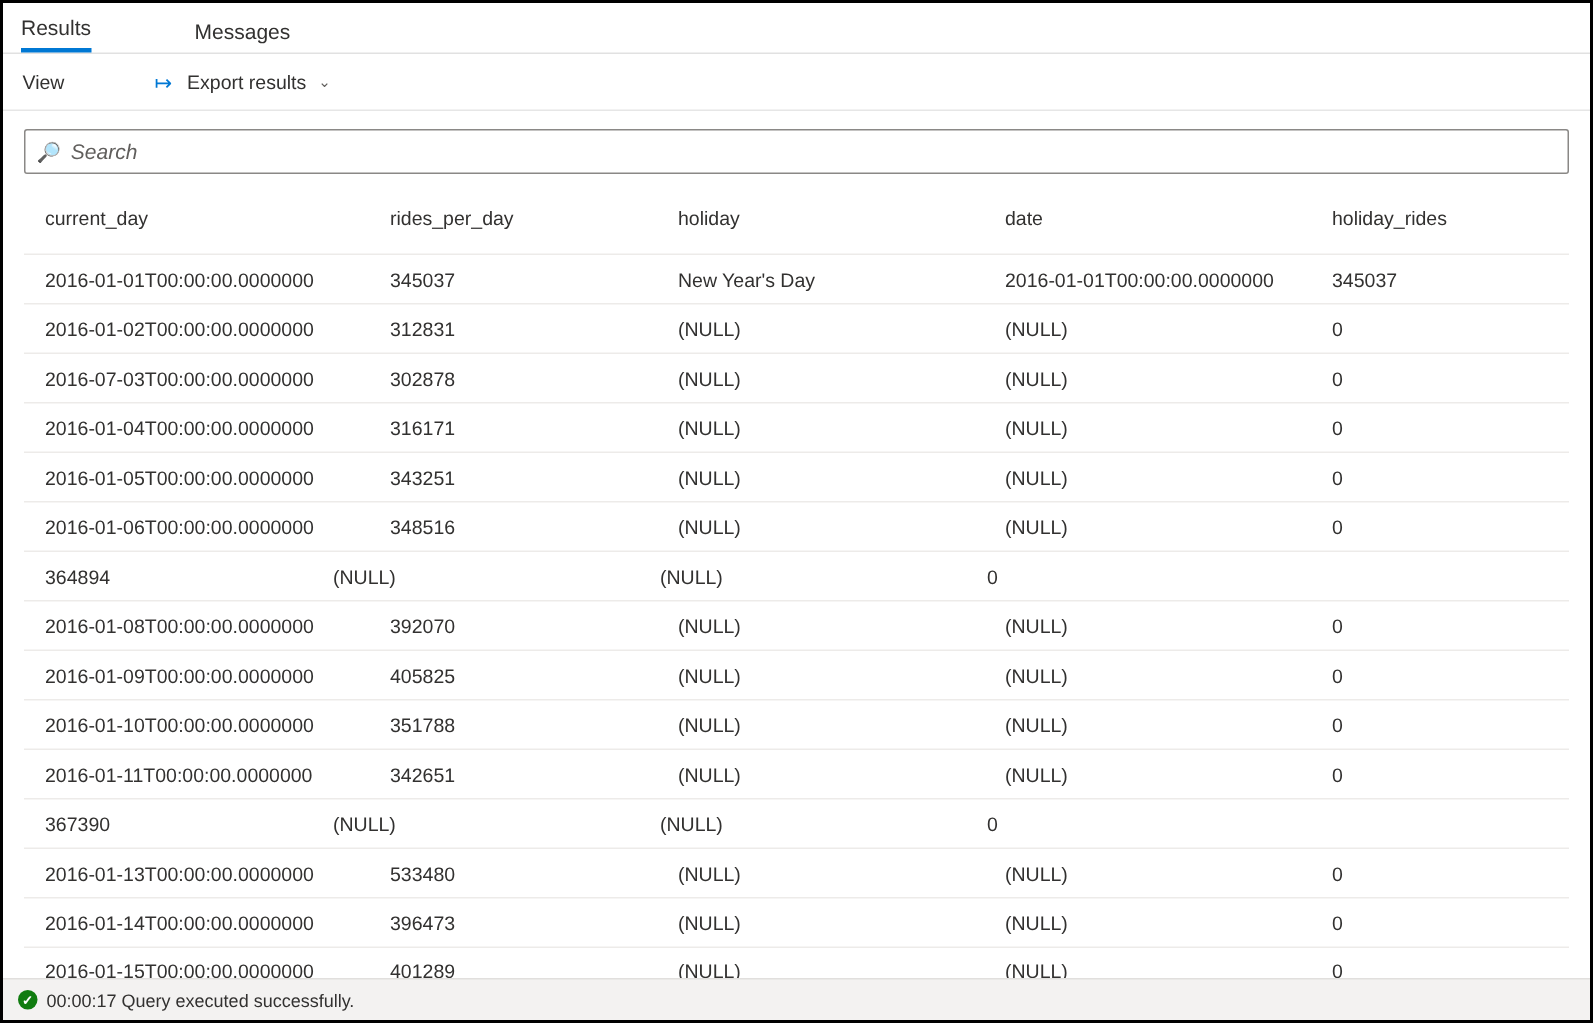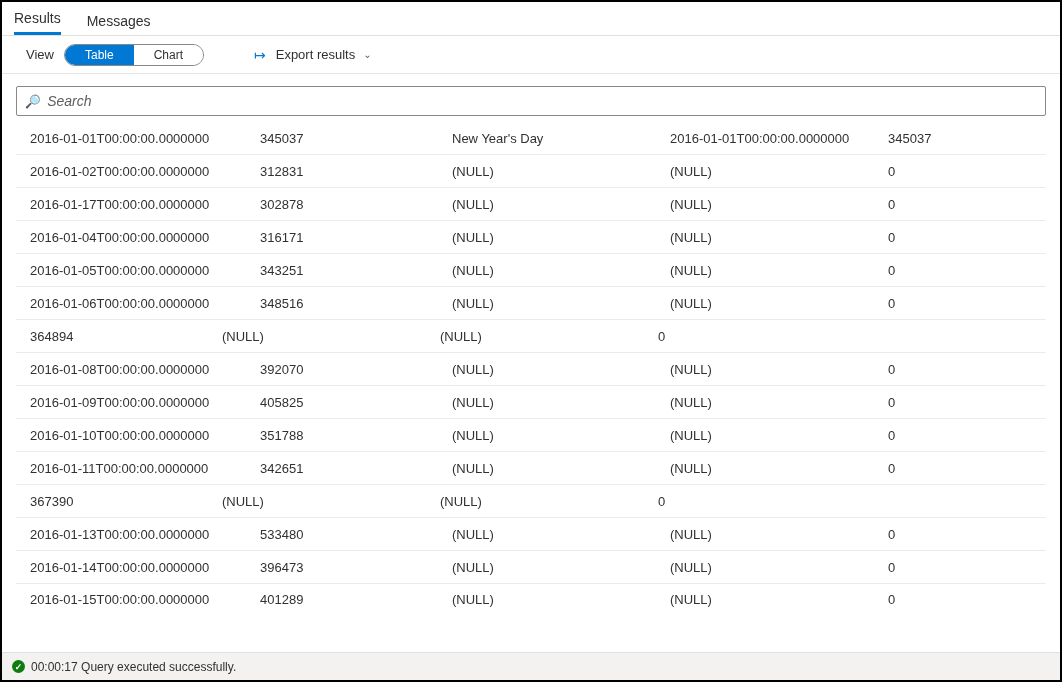--- a/index.html
+++ b/index.html
@@ -14,36 +14,37 @@
     overflow: hidden;
     display: flex;
     flex-direction: column;
   }
   .top-tabs {
     display: flex;
     padding: 0 12px;
     border-bottom: 1px solid #e1e1e1;
     height: 34px;
     align-items: flex-end;
+    gap: 43px;
   }
   .top-tab {
     padding: 8px 0 6px 0;
     margin-right: 26px;
     font-size: 14px;
     cursor: pointer;
     color: #323130;
   }
   .top-tab.active {
     border-bottom: 3px solid #0078d4;
     font-weight: 400;
   }
   .toolbar {
     display: flex;
     align-items: center;
-    padding: 6px 24px;
+    padding: 6px 13px;
     height: 38px;
     border-bottom: 1px solid #e6e6e6;
     font-size: 13px;
   }
   .view-label { margin-right: 10px; }
   .toggle {
     display: flex;
     border: 1px solid #8a8886;
     border-radius: 12px;
     overflow: hidden;
@@ -165,54 +166,57 @@
 </head>
 <body>
 
 <div class="top-tabs">
   <div class="top-tab active">Results</div>
   <div class="top-tab">Messages</div>
 </div>
 
 <div class="toolbar">
   <span class="view-label">View</span>
-  <div class="toggle">
-    <div class="toggle-btn active">Table</div>
-    <div class="toggle-btn">Chart</div>
-  </div>
   <div class="export-group">
     <span class="export-icon">↦</span>
     <span>Export results</span>
     <span class="chevron-down">⌄</span>
   </div>
 </div>
 
 <div class="search-bar">
   <span class="search-icon">🔍</span>
   <input class="search-input" placeholder="Search" style="">
 </div>
 
 <div class="table-wrap">
+  <div class="row header">
+    <div class="cell c0">current_day</div>
+    <div class="cell c1">rides_per_day</div>
+    <div class="cell c2">holiday</div>
+    <div class="cell c3">date</div>
+    <div class="cell c4">holiday_rides</div>
+  </div>
   <div class="data-table" id="rows-host">
       <div class="row body">
         <div class="cell c0">2016-01-01T00:00:00.0000000</div>
         <div class="cell c1">345037</div>
         <div class="cell c2">New Year's Day</div>
         <div class="cell c3">2016-01-01T00:00:00.0000000</div>
         <div class="cell c4">345037</div>
       </div>
       <div class="row body">
         <div class="cell c0">2016-01-02T00:00:00.0000000</div>
         <div class="cell c1">312831</div>
         <div class="cell c2">(NULL)</div>
         <div class="cell c3">(NULL)</div>
         <div class="cell c4">0</div>
       </div>
       <div class="row body">
-        <div class="cell c0">2016-01-17T00:00:00.0000000</div>
+        <div class="cell c0">2016-07-03T00:00:00.0000000</div>
         <div class="cell c1">302878</div>
         <div class="cell c2">(NULL)</div>
         <div class="cell c3">(NULL)</div>
         <div class="cell c4">0</div>
       </div>
       <div class="row body">
         <div class="cell c0">2016-01-04T00:00:00.0000000</div>
         <div class="cell c1">316171</div>
         <div class="cell c2">(NULL)</div>
         <div class="cell c3">(NULL)</div>

